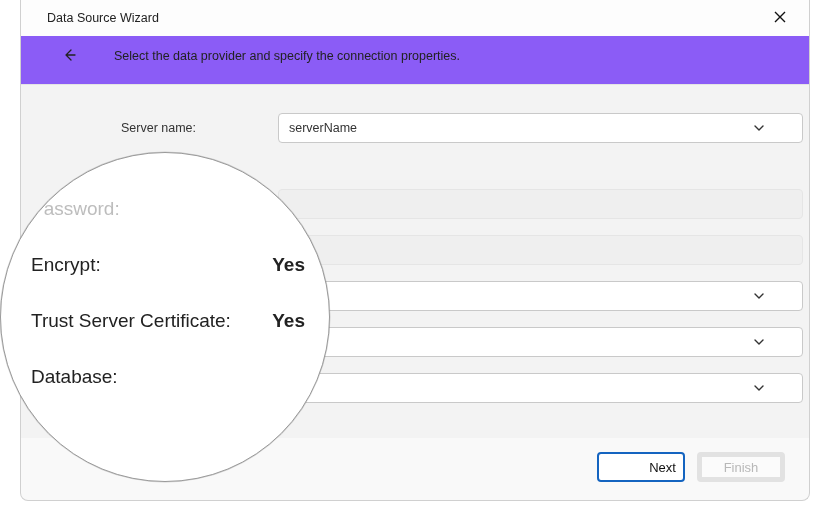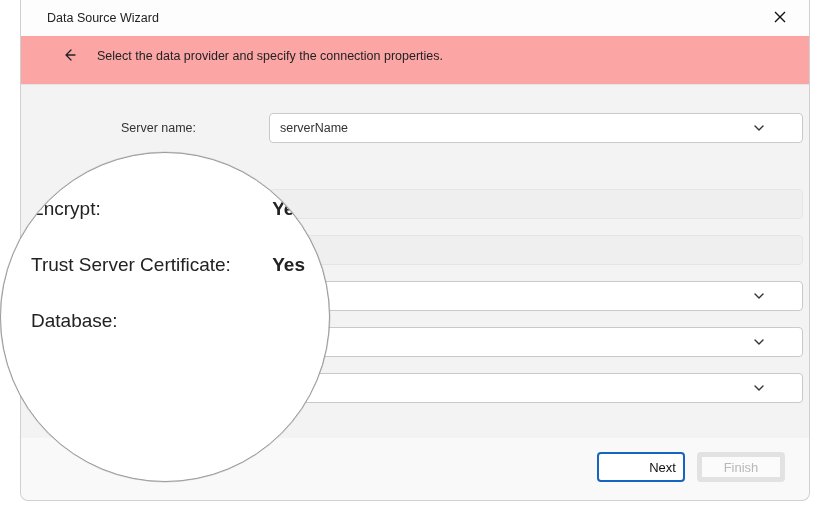--- a/index.html
+++ b/index.html
@@ -35,40 +35,41 @@
   .close-btn {
     width: 30px; height: 24px;
     display: flex; align-items: center; justify-content: center;
     color: #111;
     cursor: pointer;
   }
   .close-btn svg { width: 12px; height: 12px; }
   .subheader {
     display: flex;
     align-items: center;
-    gap: 18px;
+    gap: 35px;
     padding: 10px 26px 18px 38px;
     font-size: 12.5px;
     color: #222;
     border-bottom: 1px solid #e4e4e4;
-    background: #fca5a5;
+    background: #8b5cf6;
   }
   .back-btn { width: 20px; height: 20px; display:flex; align-items:center; justify-content:center; cursor:pointer; }
   .back-btn svg { width: 14px; height: 14px; }
 
   .form-area {
     flex: 1;
     padding: 28px 34px 0 100px;
     position: relative;
     background: linear-gradient(#f3f3f3,#f3f3f3);
   }
   .row {
     display: flex;
     align-items: center;
     margin-bottom: 16px;
+    gap: 9px;
   }
   .row .lbl {
     width: 120px;
     font-size: 12.5px;
     color: #333;
   }
   .field {
     flex: 1;
     position: relative;
   }
@@ -262,20 +263,24 @@
   </div>
 
   <div class="footer">
     <div class="btn primary">Next</div>
     <div class="btn disabled">Finish</div>
   </div>
 </div>
 
 <div class="lens">
   <div class="lens-inner">
+    <div class="lrow faded">
+      <span>Password:</span>
+      <span class="lval"></span>
+    </div>
     <div class="lrow">
       <span>Encrypt:</span>
       <span class="lval">Yes</span>
     </div>
     <div class="lrow">
       <span>Trust Server Certificate:</span>
       <span class="lval">Yes</span>
     </div>
     <div class="lrow">
       <span>Database:</span>

